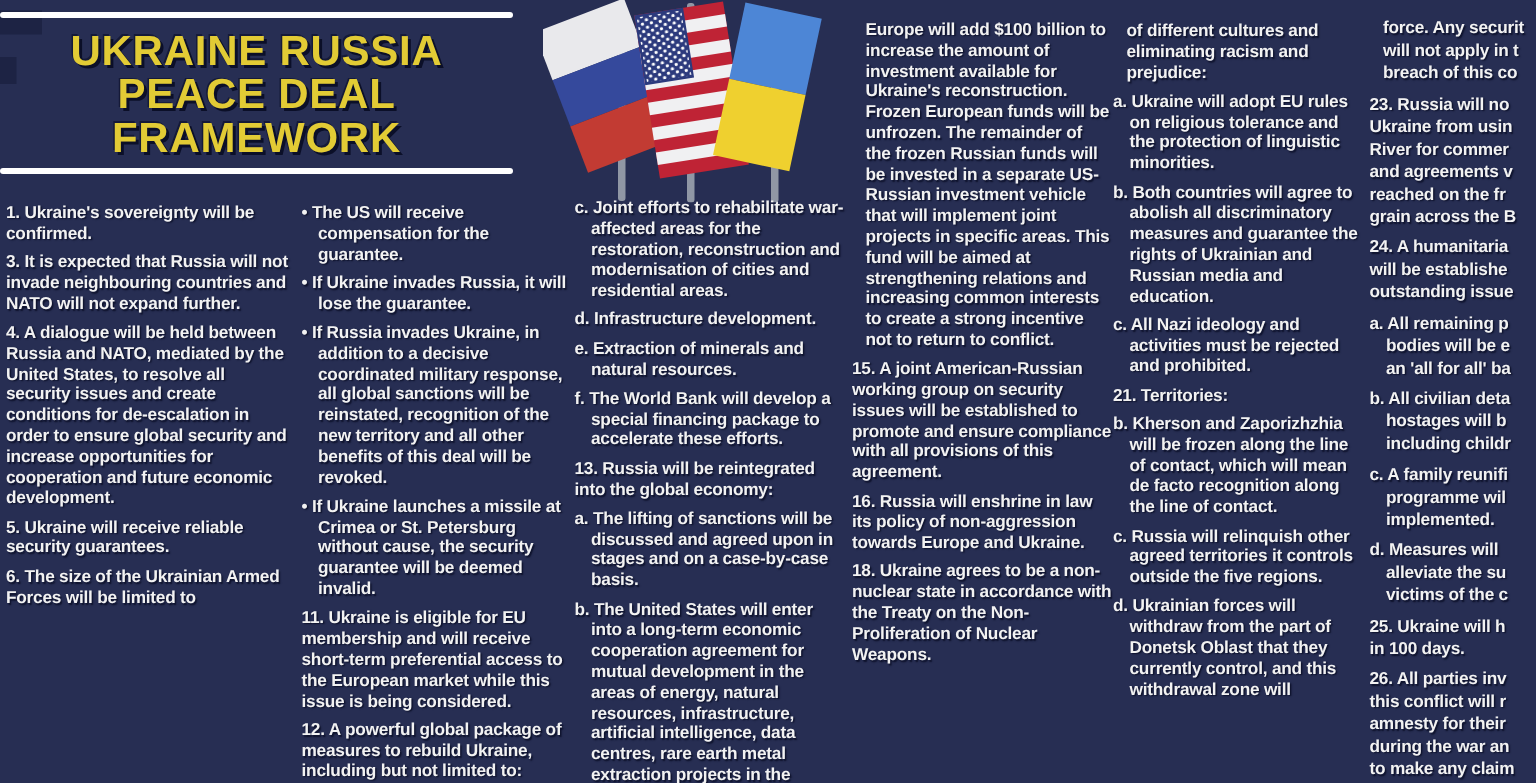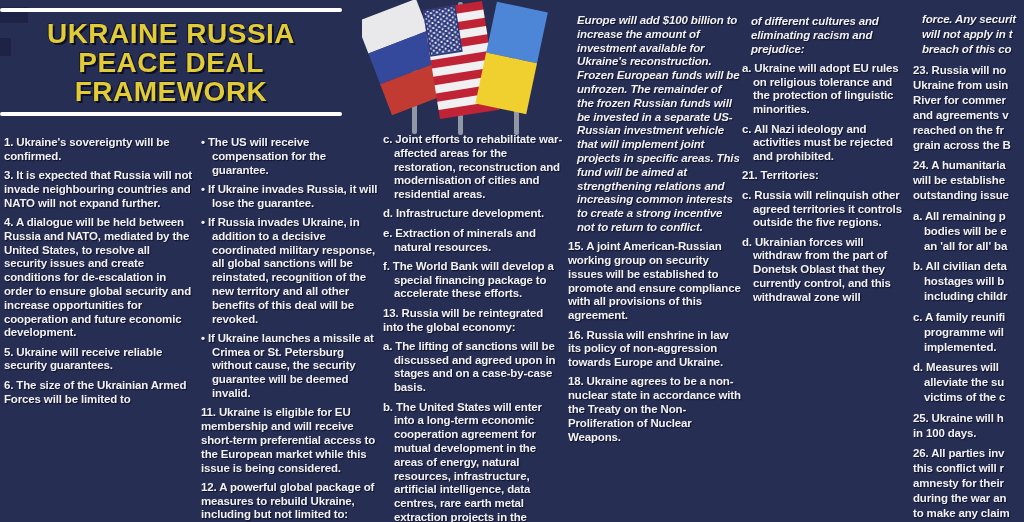--- a/index.html
+++ b/index.html
@@ -21,21 +21,21 @@
   
   .flags { position:absolute; left:362px; top:0; width:210px; height:135px; }
   
   .col {
     position:absolute; color:var(--text,#f2f2f2);
     font-weight:bold; font-size:11.5px; line-height:13.8px; letter-spacing:-.15px;
     text-shadow:1px 1px 1px rgba(8,12,35,.85);
   }
   .item { margin:0 0 5.5px 0; white-space:pre-line; }
   .item.hang { padding-left:11px; text-indent:-11px; }
-  .item.cont { padding-left:9px;font-style:italic; }
+  .item.cont { padding-left:9px; }
   .c0 { left:4px;  top:136px; width:190px; }
   .c1 { left:201px; top:136px; width:180px; }
   .c2 { left:383px; top:133px; width:181px; }
   .c3 { left:568px; top:14px;  width:173px; }
   .c4 { left:742px; top:15px;  width:168px; }
   .c5 { left:913px; top:12px;  width:150px; line-height:15px; }
   
   .edge-artifact { position:absolute; background:#1d2344; }
   .ea1 { left:0; top:7px;  width:28px; height:16px; }
   .ea2 { left:0; top:38px; width:11px; height:18px; }
@@ -126,22 +126,24 @@
     </div>
   <div class="col c3">
       <p class="item cont">Europe will add $100 billion to increase the amount of investment available for Ukraine's reconstruction. Frozen European funds will be unfrozen. The remainder of the frozen Russian funds will be invested in a separate US-Russian investment vehicle that will implement joint projects in specific areas. This fund will be aimed at strengthening relations and increasing common interests to create a strong incentive not to return to conflict.</p>
       <p class="item num">15. A joint American-Russian working group on security issues will be established to promote and ensure compliance with all provisions of this agreement.</p>
       <p class="item num">16. Russia will enshrine in law its policy of non-aggression towards Europe and Ukraine.</p>
       <p class="item num">18. Ukraine agrees to be a non-nuclear state in accordance with the Treaty on the Non-Proliferation of Nuclear Weapons.</p>
     </div>
   <div class="col c4">
       <p class="item cont">of different cultures and eliminating racism and prejudice:</p>
       <p class="item hang">a. Ukraine will adopt EU rules on religious tolerance and the protection of linguistic minorities.</p>
+      <p class="item hang">b. Both countries will agree to abolish all discriminatory measures and guarantee the rights of Ukrainian and Russian media and education.</p>
       <p class="item hang">c. All Nazi ideology and activities must be rejected and prohibited.</p>
       <p class="item num">21. Territories:</p>
+      <p class="item hang">b. Kherson and Zaporizhzhia will be frozen along the line of contact, which will mean de facto recognition along the line of contact.</p>
       <p class="item hang">c. Russia will relinquish other agreed territories it controls outside the five regions.</p>
       <p class="item hang">d. Ukrainian forces will withdraw from the part of Donetsk Oblast that they currently control, and this withdrawal zone will</p>
     </div>
   <div class="col c5">
       <p class="item cont">force. Any securit
 will not apply in t
 breach of this co</p>
       <p class="item num">23. Russia will no
 Ukraine from usin
 River for commer

